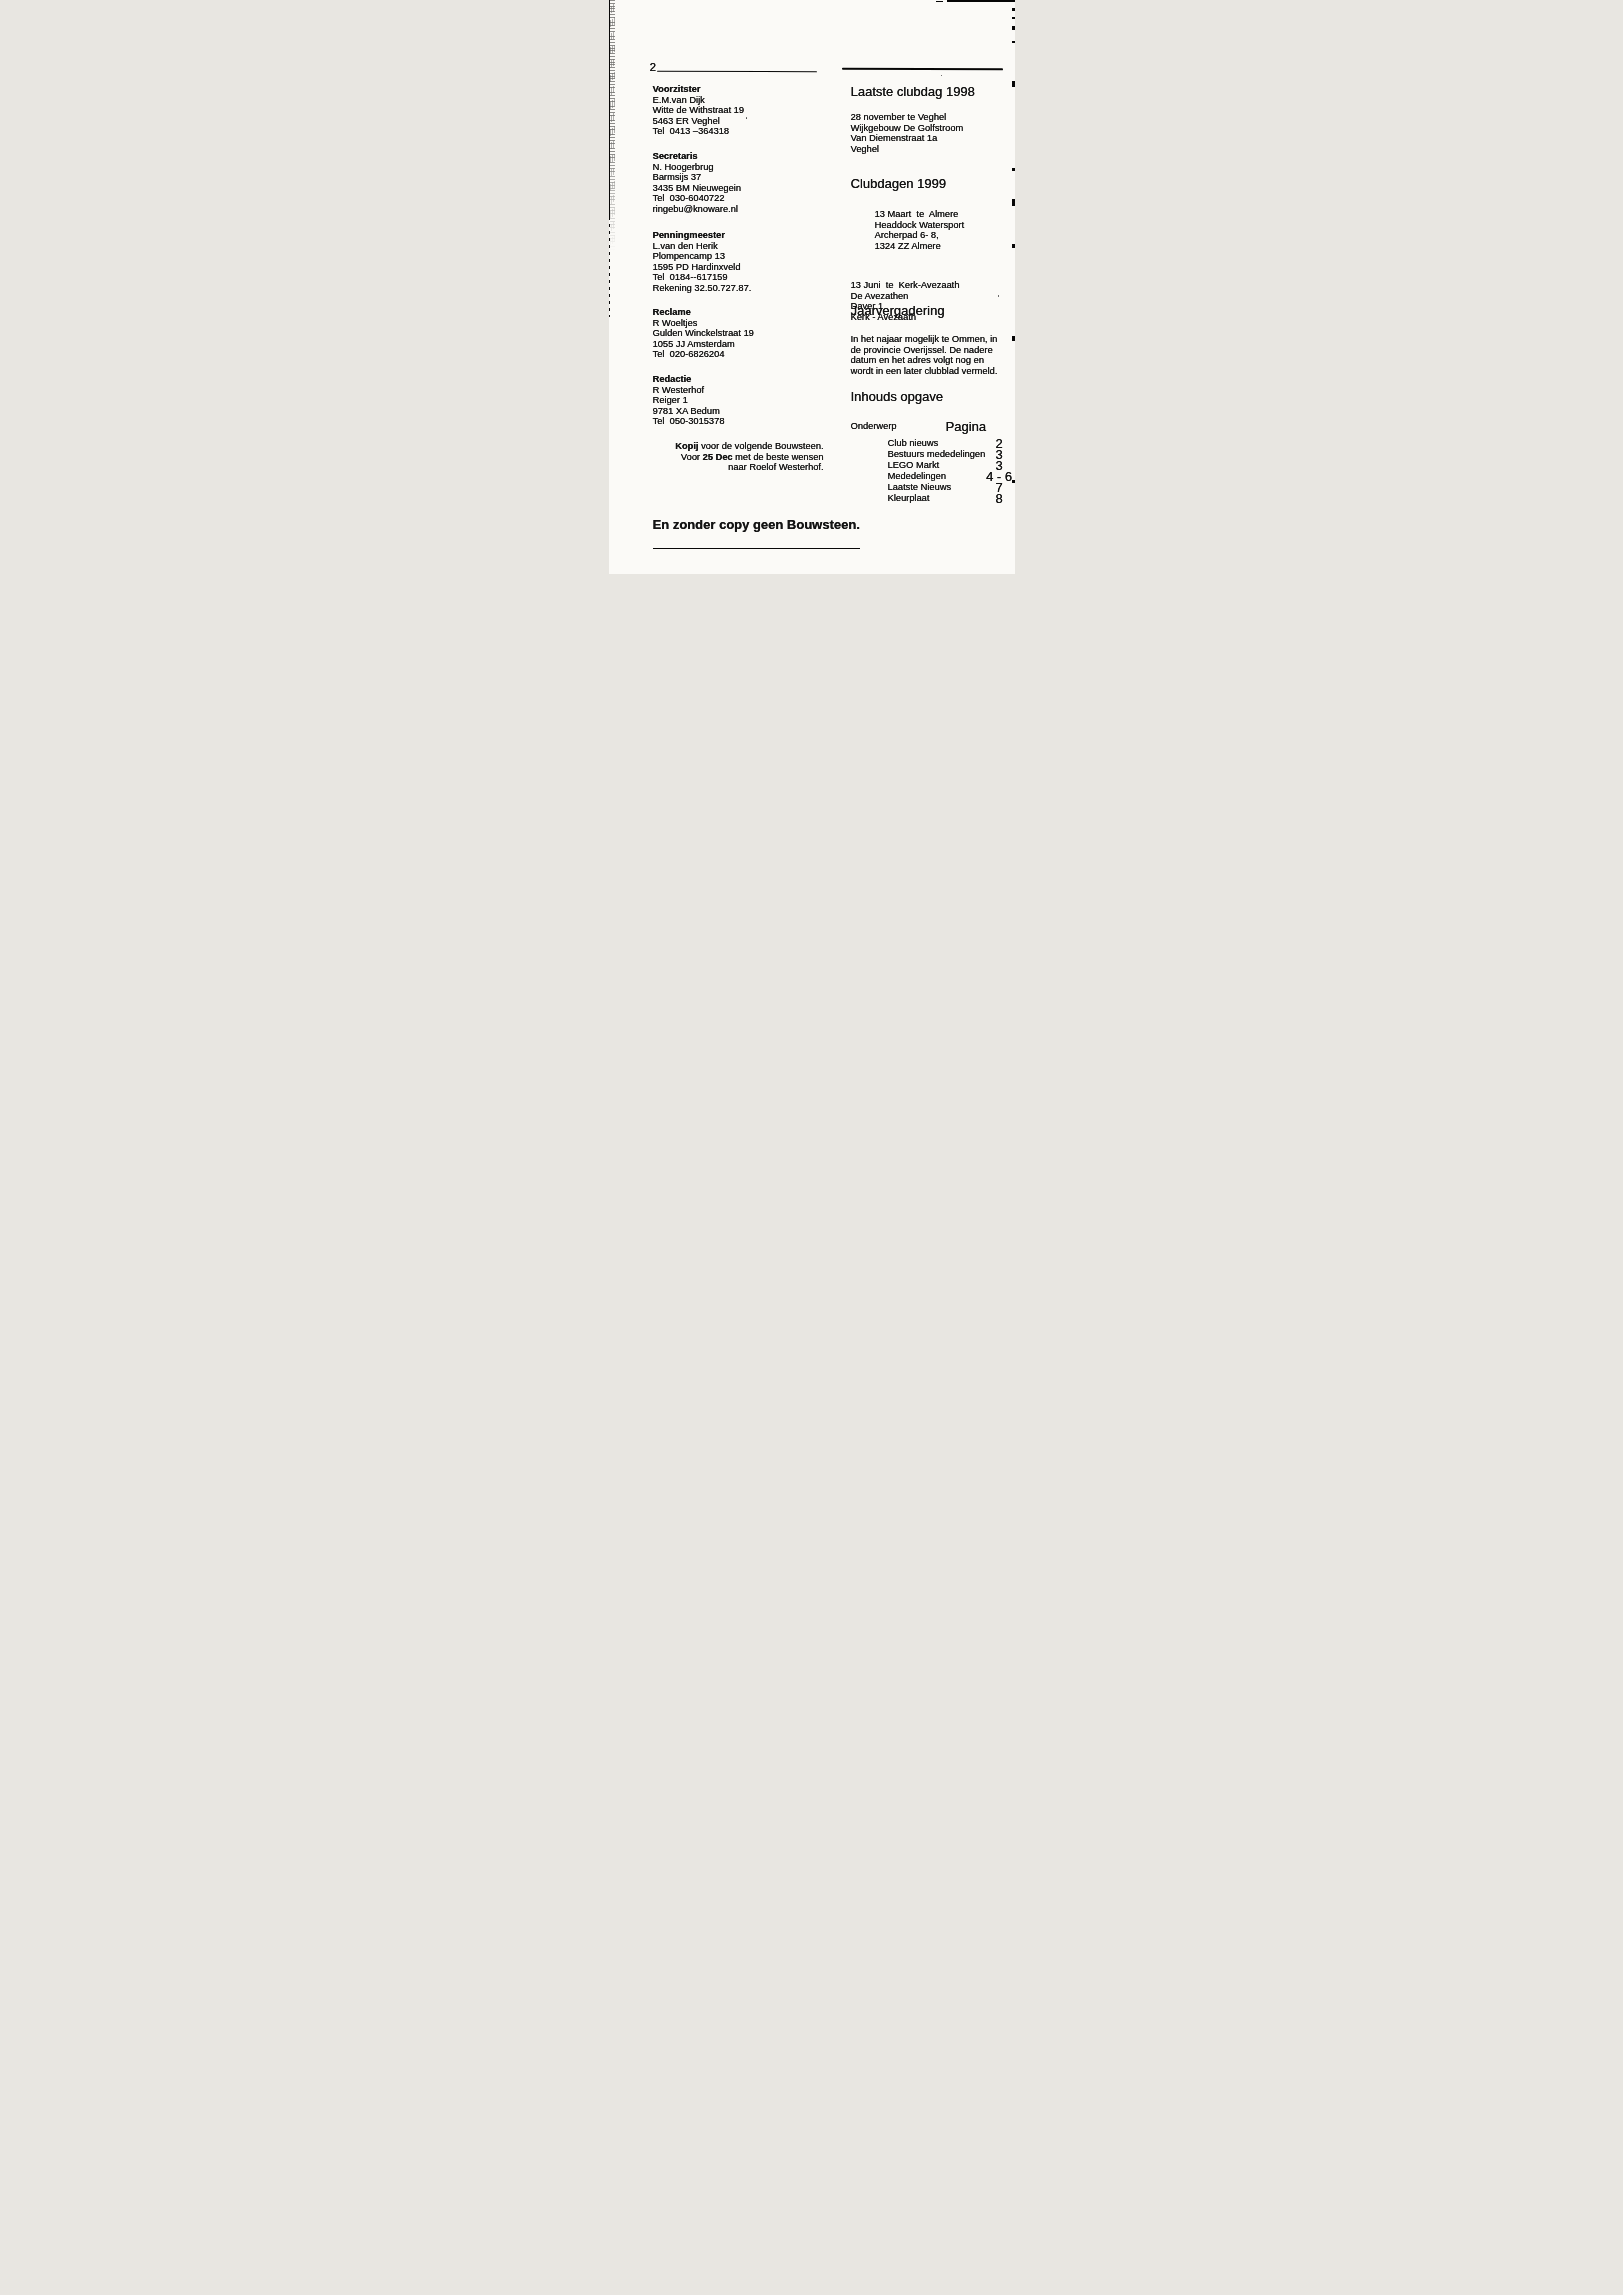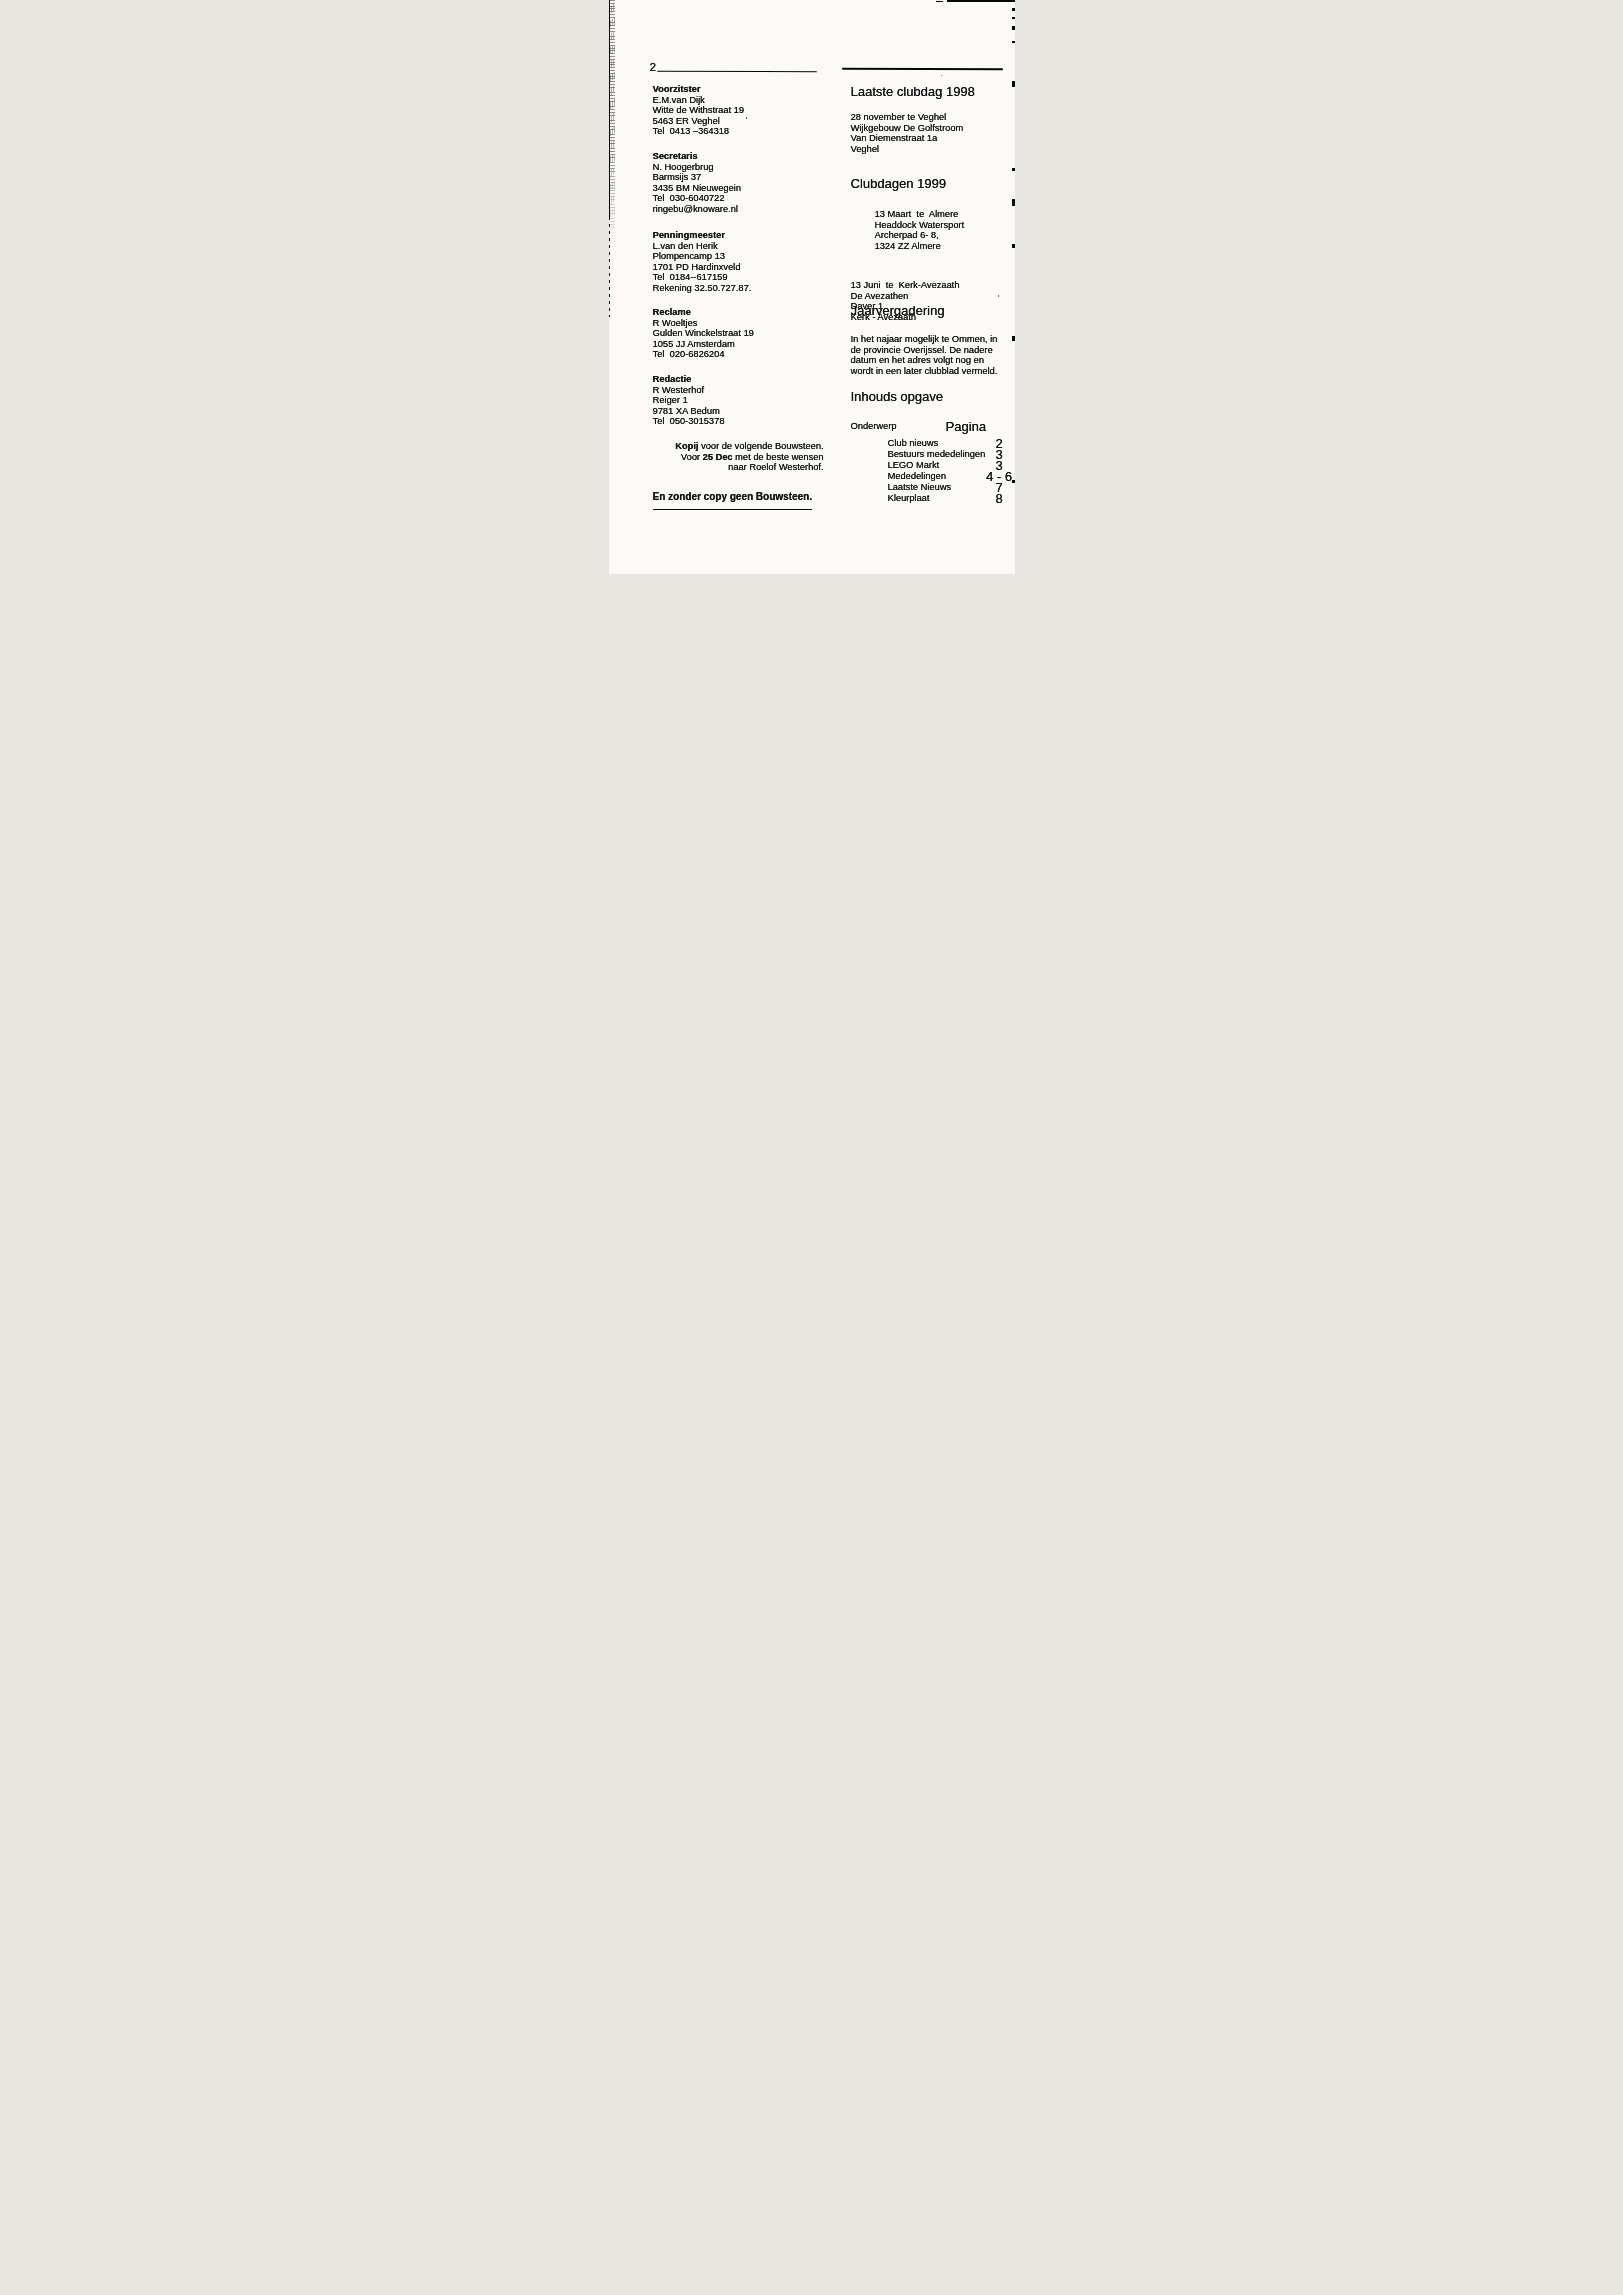--- a/index.html
+++ b/index.html
@@ -24,22 +24,22 @@
 
   
   .lblock { position:absolute; left:44px; width:171px; }
   .rsec   { position:absolute; left:242px; width:162px; }
   .heading { font-size:13px; font-weight:400; line-height:13px; white-space:pre; }
 
   
   .kopij b { font-weight:700; }
   .slogan {
     display:inline-block;
-    font-size:10px; font-weight:700; line-height:11px; white-space:pre;
-    border-bottom:1.9px solid #080808; padding-bottom:7px;
+    font-size:13px; font-weight:700; line-height:11px; white-space:pre;
+    border-bottom:1.9px solid #080808; padding-bottom:18px;margin-top:28px;
   }
 
   
   .toc-row { position:relative; height:11px; }
   .toc-sub { position:absolute; left:0; top:0; white-space:pre; font-size:9.3px; line-height:11px; }
   .toc-pag { position:absolute; left:95px; top:0; width:33px; text-align:center; white-space:pre; font-size:13px; line-height:11px; }
 
   
   .edge-solid   { position:absolute; left:0; top:0; width:1.9px; height:217px; background:#070707; }
   .edge-fade    { position:absolute; left:0; top:217px; width:1.4px; height:100px;
@@ -97,21 +97,21 @@
     <div class="line">Barmsijs 37</div>
     <div class="line">3435 BM Nieuwegein</div>
     <div class="line">Tel  030-6040722</div>
     <div class="line">ringebu@knoware.nl</div>
   </div>
 
   <div class="lblock txt" style="top:230px;">
     <div class="line title">Penningmeester</div>
     <div class="line">L.van den Herik</div>
     <div class="line">Plompencamp 13</div>
-    <div class="line">1701 PD Hardinxveld</div>
+    <div class="line">1595 PD Hardinxveld</div>
     <div class="line">Tel  0184--617159</div>
     <div class="line">Rekening 32.50.727.87.</div>
   </div>
 
   <div class="lblock txt" style="top:307px;">
     <div class="line title">Reclame</div>
     <div class="line">R Woeltjes</div>
     <div class="line">Gulden Winckelstraat 19</div>
     <div class="line">1055 JJ Amsterdam</div>
     <div class="line">Tel  020-6826204</div>

